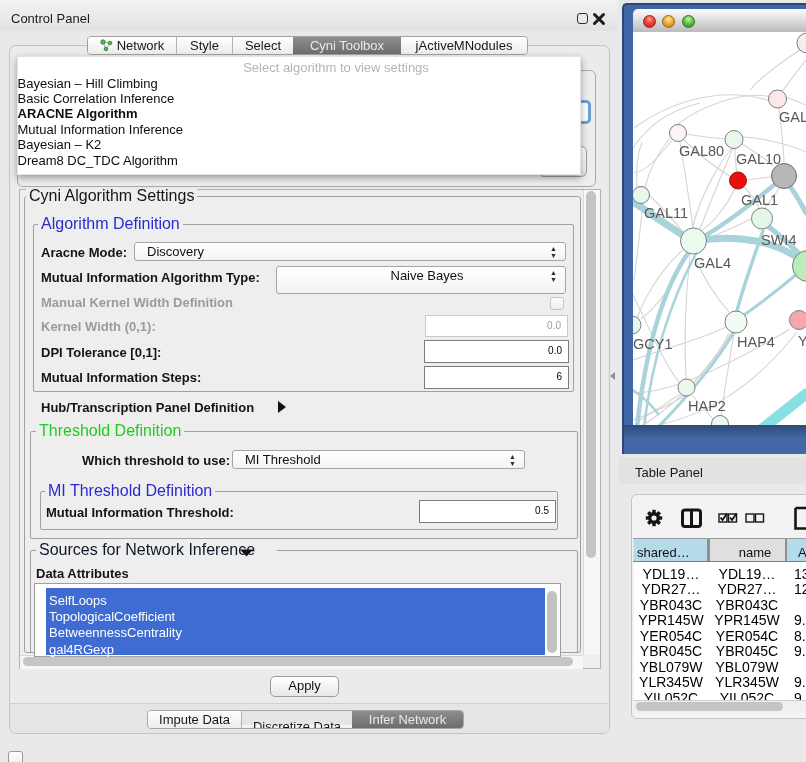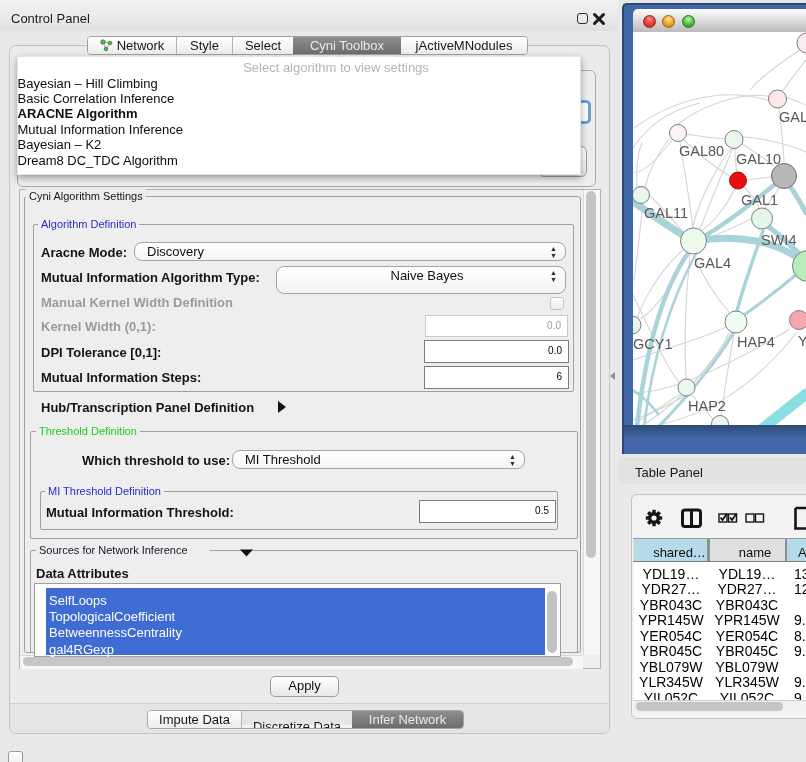--- a/index.html
+++ b/index.html
@@ -1,23 +1,23 @@
 <!DOCTYPE html>
 <html><head>
 <meta charset="utf-8">
 <style>
 html,body{margin:0;padding:0;}
 body{width:806px;height:762px;overflow:hidden;background:#e9e9e9;
   font-family:"Liberation Sans",sans-serif;position:relative;}
 .abs{position:absolute;}
 .lbl{position:absolute;font-size:13px;font-weight:bold;color:#141414;white-space:nowrap;}
 .lbl.dis{color:#9b9b9b;}
-.gtitle{position:absolute;font-size:11px;background:#eeeeee;padding:0 3px;white-space:nowrap;line-height:14px;}
+.gtitle{position:absolute;font-size:16px;background:#eeeeee;padding:0 3px;white-space:nowrap;line-height:14px;}
 .group{position:absolute;border:1px solid #a0a0a0;border-radius:2px;}
-.combo{position:absolute;border:1px solid #a5a5a5;border-radius:8px;
+.combo{position:absolute;border:1px solid #a5a5a5;border-radius:3px;
   background:linear-gradient(#ffffff,#f3f3f3);font-size:13px;color:#111;
   line-height:18px;padding-left:12px;box-sizing:border-box;}
 .combo .arr{position:absolute;right:8px;top:3px;font-size:7px;color:#2a2a2a;line-height:6.5px;letter-spacing:0;}
 .field{position:absolute;background:#fff;font-size:10px;text-align:right;
   box-sizing:border-box;padding-right:6px;white-space:nowrap;}
 .tabtxt{font-size:13px;color:#161616;}
 </style>
 </head>
 <body>
 
@@ -186,21 +186,21 @@
     <path d="M795.5 508 L806 508 M795.5 508 L795.5 528.5 L806 528.5"></path>
   </g>
 </svg>
 
 <div class="abs" style="left:633px;top:538px;width:173px;height:180px;overflow:hidden;">
   <div class="abs" style="left:0;top:0;width:173px;height:24px;border-top:1px solid #9a9a9a;border-bottom:1px solid #7d7d7d;box-sizing:border-box;background:#dfdfdf;"></div>
   <div class="abs" style="left:1px;top:1px;width:73px;height:22px;background:#b5dbeb;"></div>
   <div class="abs" style="left:74px;top:1px;width:2.5px;height:22px;background:#8f8f8f;"></div>
   <div class="abs" style="left:151.5px;top:1px;width:2.5px;height:22px;background:#8f8f8f;"></div>
   <div class="abs" style="left:154px;top:1px;width:19px;height:22px;background:#b5dbeb;"></div>
-  <div class="abs" style="left:1px;top:7px;width:73px;text-align:center;font-size:13px;color:#111;padding-left:18px;box-sizing:border-box;">shared…</div>
+  <div class="abs" style="left:1px;top:7px;width:73px;text-align:left;font-size:13px;color:#111;padding-left:3px;box-sizing:border-box;">shared…</div>
   <div class="abs" style="left:77px;top:7px;width:74px;text-align:center;font-size:13px;color:#111;padding-left:16px;box-sizing:border-box;">name</div>
   <div class="abs" style="left:165px;top:7px;font-size:13px;color:#111;">A</div>
 
   <div class="abs" style="left:1px;top:24px;width:172px;height:138px;background:#fff;"></div>
   <div class="abs" style="left:1px;top:29px;width:74px;text-align:center;font-size:14px;line-height:15.45px;color:#000;">YDL19…<br>YDR27…<br>YBR043C<br>YPR145W<br>YER054C<br>YBR045C<br>YBL079W<br>YLR345W<br>YIL052C</div>
   <div class="abs" style="left:77px;top:29px;width:74px;text-align:center;font-size:14px;line-height:15.45px;color:#000;">YDL19…<br>YDR27…<br>YBR043C<br>YPR145W<br>YER054C<br>YBR045C<br>YBL079W<br>YLR345W<br>YIL052C</div>
   <div class="abs" style="left:161px;top:29px;width:20px;font-size:14px;line-height:15.45px;color:#000;">13<br>12<br>&nbsp;<br>9.<br>8.<br>9.<br>&nbsp;<br>9.<br>9.</div>
 
   <div class="abs" style="left:0;top:162px;width:173px;height:13px;background:#f0f0f0;border-top:1px solid #cfcfcf;box-sizing:border-box;"></div>
   <div class="abs" style="left:3px;top:163.5px;width:147px;height:9px;border-radius:4.5px;background:#c4c4c4;"></div>

